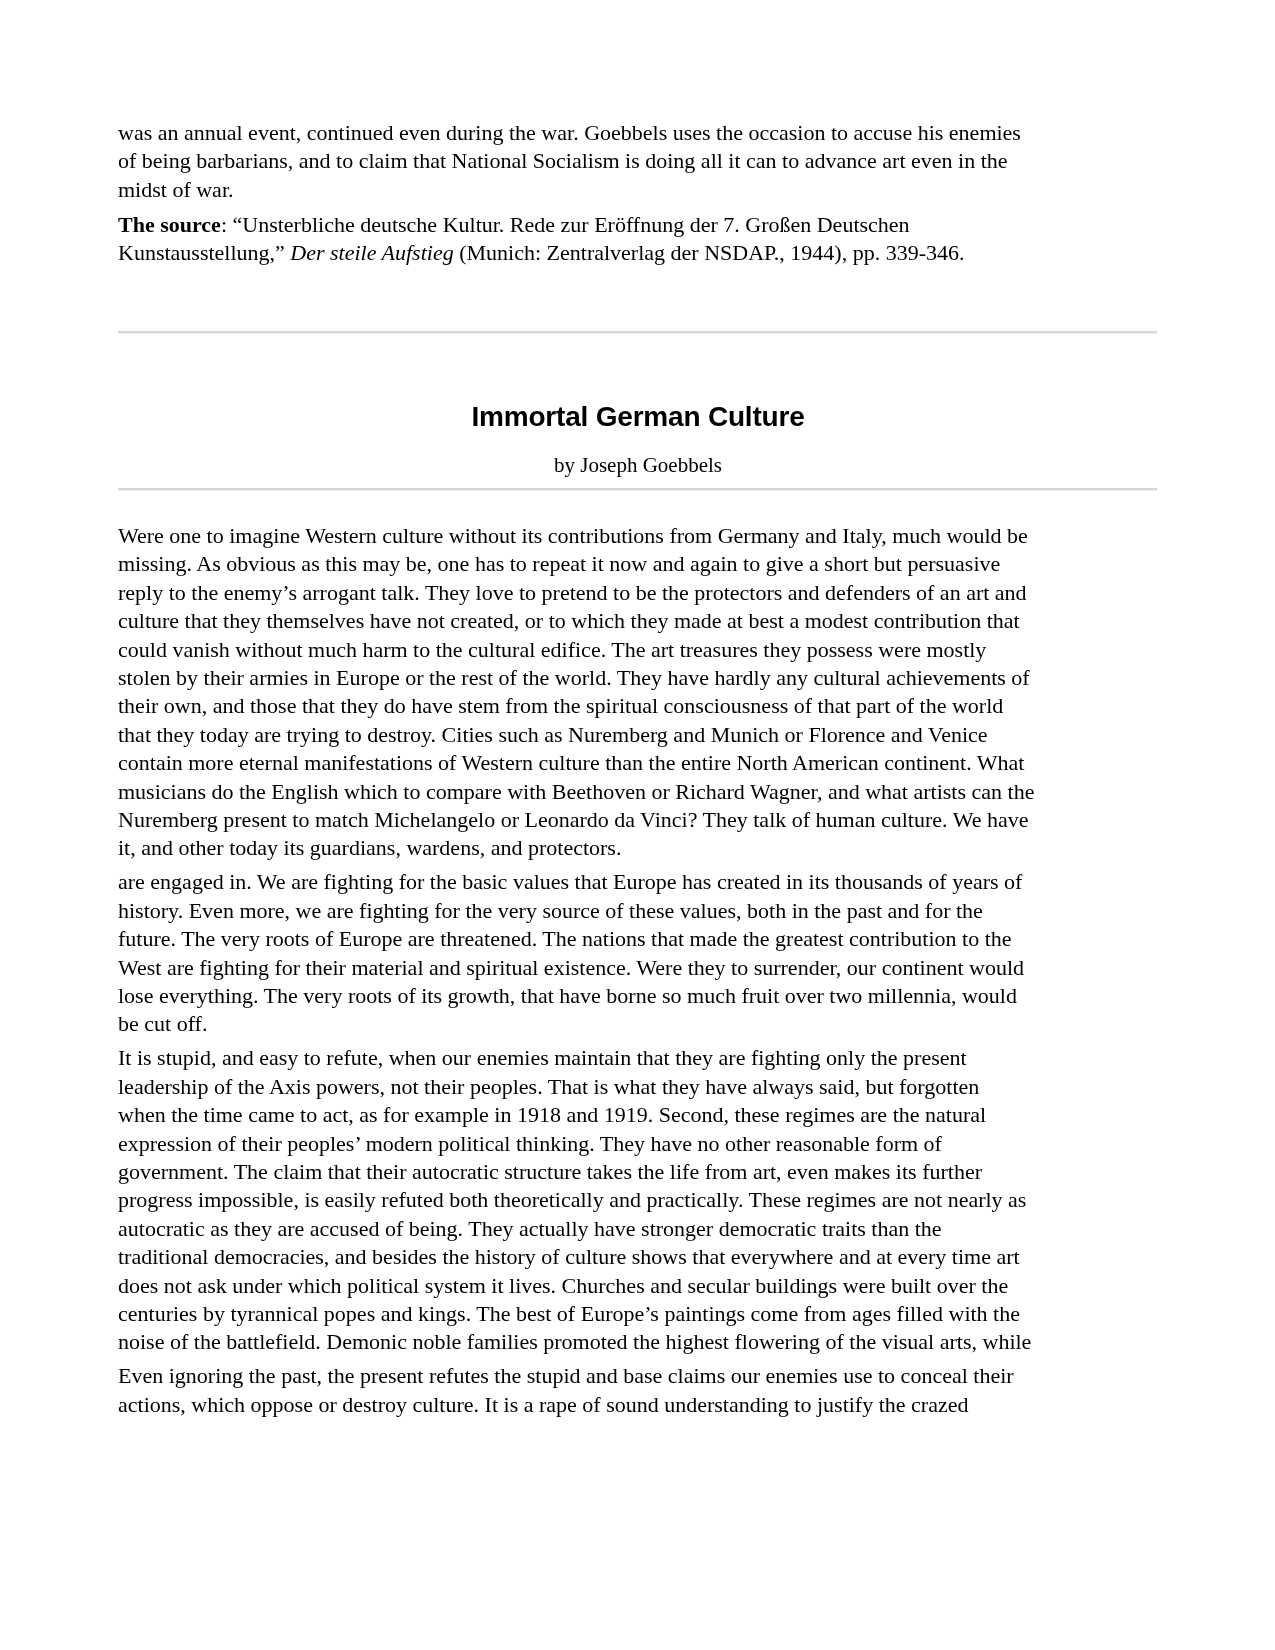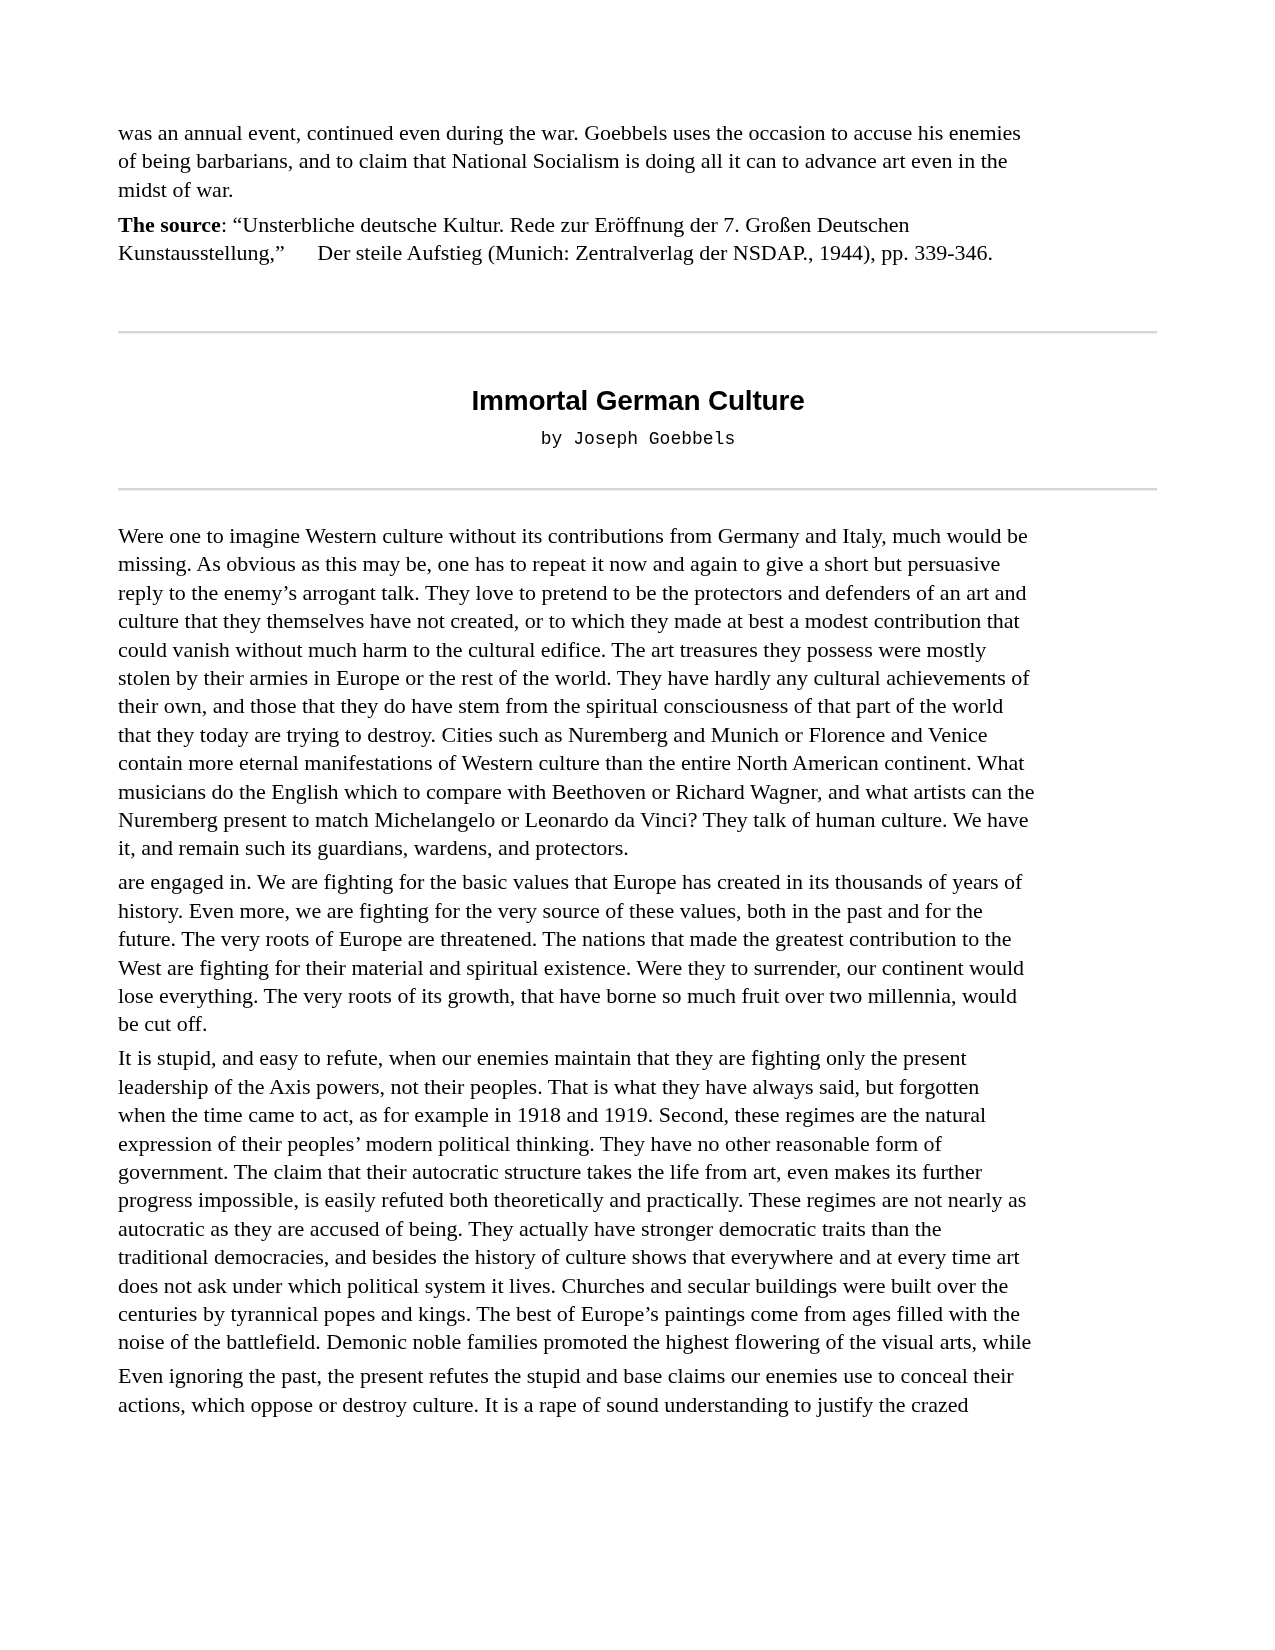--- a/index.html
+++ b/index.html
@@ -33,52 +33,51 @@
     margin: 0 0 7px 0;
   }
   .line {
     display: block;
     white-space: nowrap;
   }
   .label-bold {
     font-weight: bold;
   }
   .italic {
-    margin-left: 27px;
+    font-style: italic;
   }
   .divider {
     position: absolute;
     left: 0;
     width: 1039px;
     height: 0;
     border-top: 2px solid #d6d6d6;
     border-bottom: 1px solid #eeeeee;
   }
   .divider.top { top: 331px; }
   .divider.bottom { top: 488px; }
   .title-block {
     position: absolute;
     left: 0;
     top: 383px;
     width: 1040px;
     text-align: center;
   }
   .title {
-    margin: 0;
+    margin: 16px;
     font-family: "Liberation Sans", "DejaVu Sans", sans-serif;
     font-weight: bold;
     font-size: 28px;
     line-height: 36px;
     letter-spacing: -0.2px;
   }
   .byline {
     margin: 6px 0 0 0;
-    font-size: 18px;
+    font-size: 21px;
     line-height: 28px;
-    font-family: Liberation Mono, monospace;
   }
   .body-text {
     position: absolute;
     left: 0;
     top: 522px;
     width: 1040px;
     font-size: 22px;
     line-height: 28.4px;
   }
   .body-text p {
@@ -117,21 +116,21 @@
         <span class="line">missing. As obvious as this may be, one has to repeat it now and again to give a short but persuasive</span>
         <span class="line">reply to the enemy’s arrogant talk. They love to pretend to be the protectors and defenders of an art and</span>
         <span class="line">culture that they themselves have not created, or to which they made at best a modest contribution that</span>
         <span class="line">could vanish without much harm to the cultural edifice. The art treasures they possess were mostly</span>
         <span class="line">stolen by their armies in Europe or the rest of the world. They have hardly any cultural achievements of</span>
         <span class="line">their own, and those that they do have stem from the spiritual consciousness of that part of the world</span>
         <span class="line">that they today are trying to destroy. Cities such as Nuremberg and Munich or Florence and Venice</span>
         <span class="line">contain more eternal manifestations of Western culture than the entire North American continent. What</span>
         <span class="line">musicians do the English which to compare with Beethoven or Richard Wagner, and what artists can the</span>
         <span class="line">Nuremberg present to match Michelangelo or Leonardo da Vinci? They talk of human culture. We have</span>
-        <span class="line">it, and remain such its guardians, wardens, and protectors.</span>
+        <span class="line">it, and other today its guardians, wardens, and protectors.</span>
       </p>
       <p>
         <span class="line">are engaged in. We are fighting for the basic values that Europe has created in its thousands of years of</span>
         <span class="line">history. Even more, we are fighting for the very source of these values, both in the past and for the</span>
         <span class="line">future. The very roots of Europe are threatened. The nations that made the greatest contribution to the</span>
         <span class="line">West are fighting for their material and spiritual existence. Were they to surrender, our continent would</span>
         <span class="line">lose everything. The very roots of its growth, that have borne so much fruit over two millennia, would</span>
         <span class="line">be cut off.</span>
       </p>
       <p>

